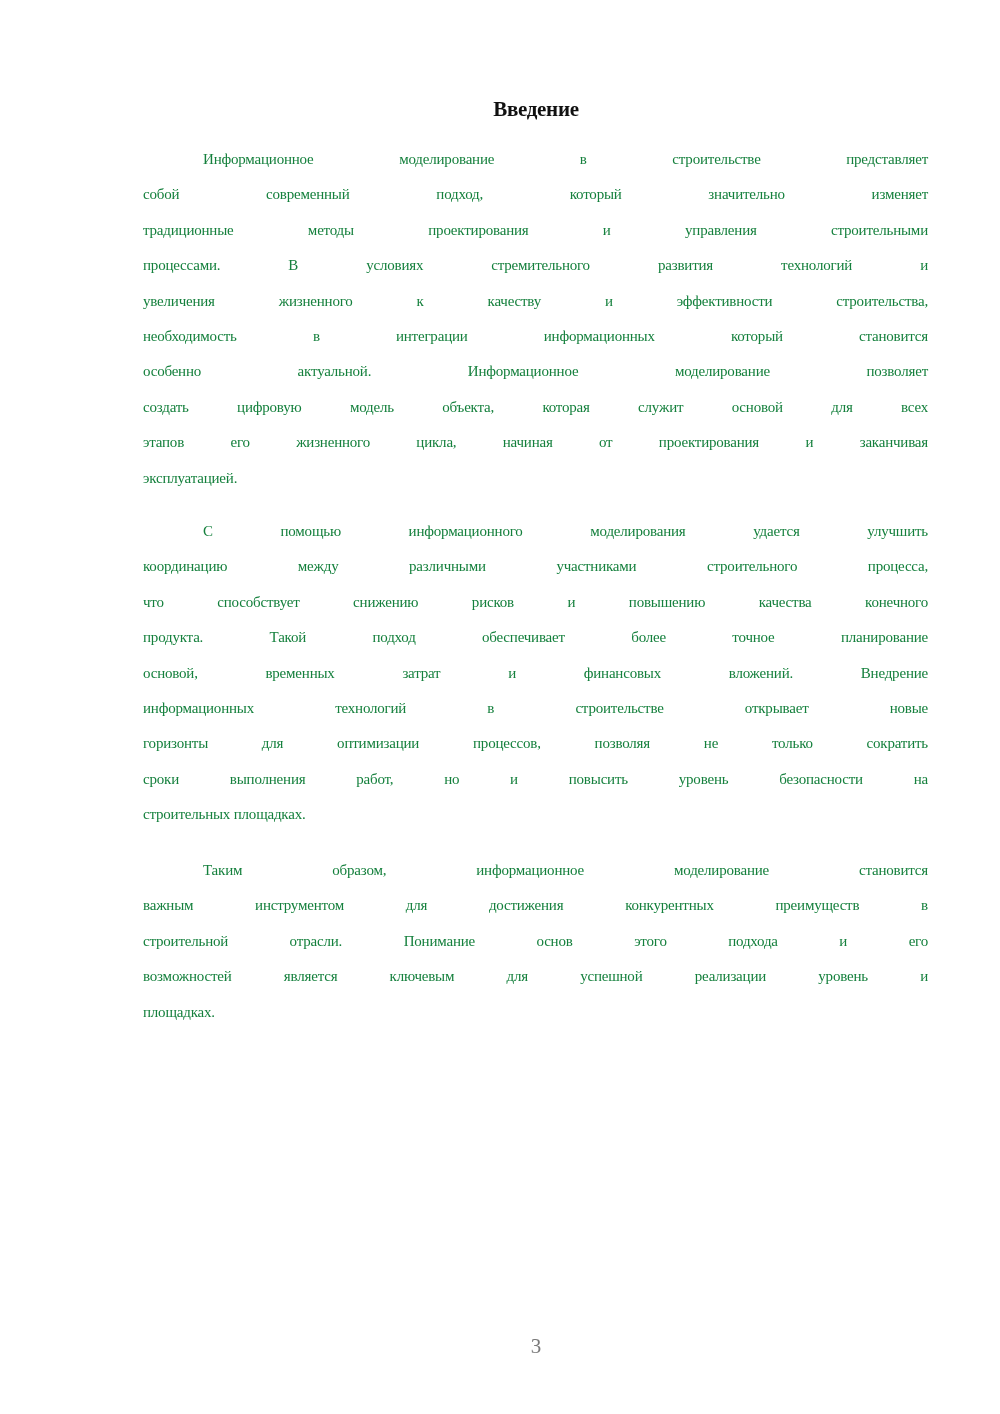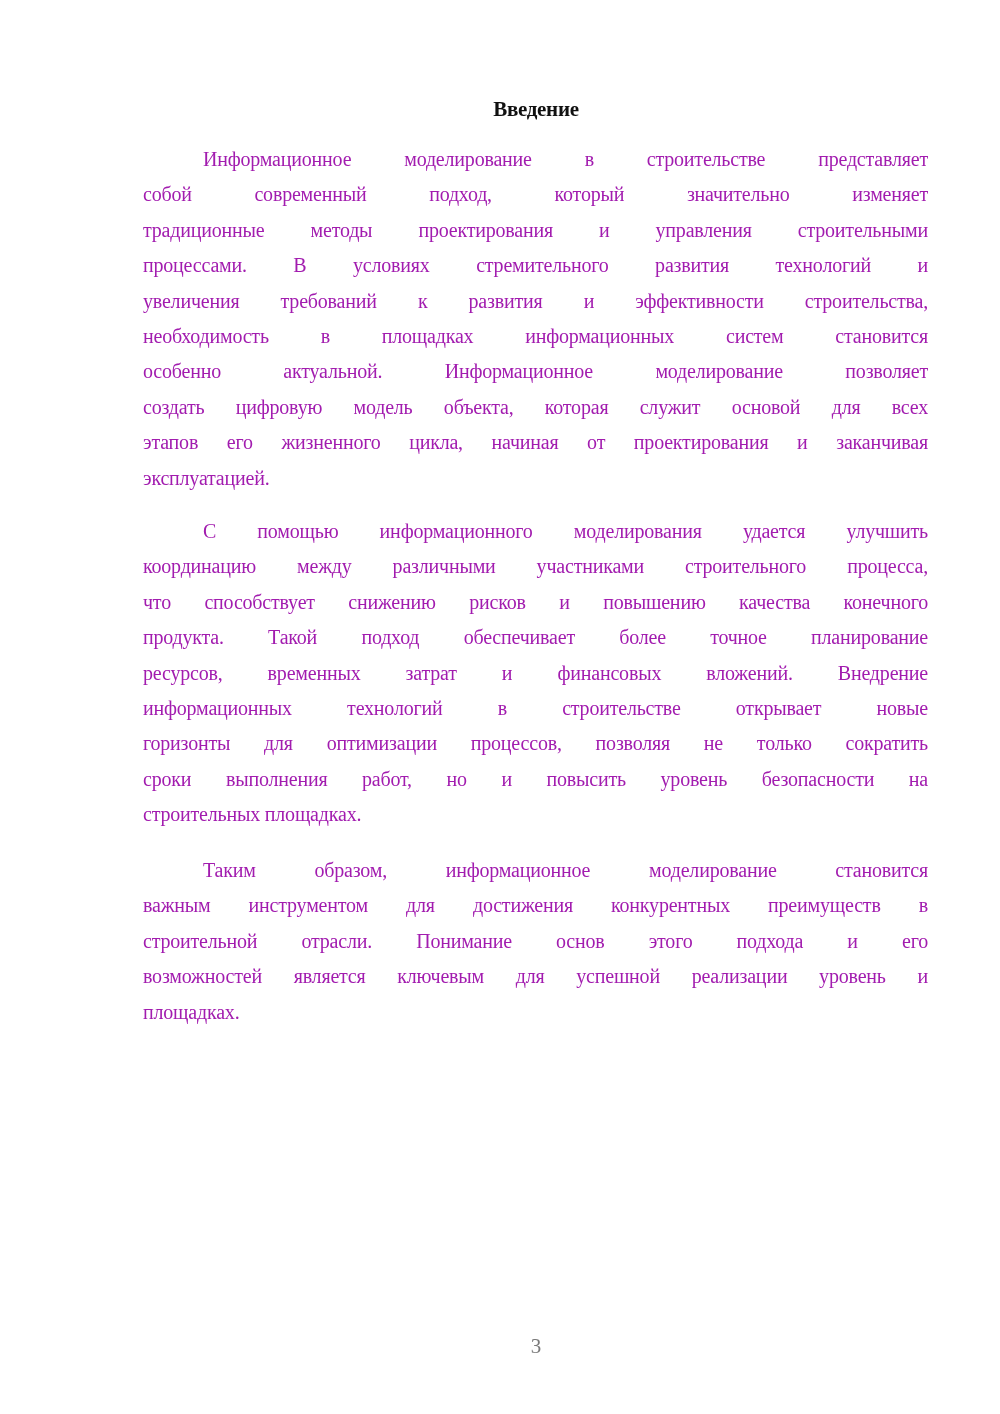--- a/index.html
+++ b/index.html
@@ -7,21 +7,21 @@
     .page { position: absolute; left: 0; top: 0; width: 1000px; height: 1414px; background: #fff; }
     .title {
       position: absolute; top: 97px; left: 0; width: 1072px;
       text-align: center;
       font-family: "Liberation Serif", serif; font-weight: bold;
       font-size: 21px; color: #111; letter-spacing: -0.3px;
     }
     .body-text { position: absolute; left: 143px; width: 785px; }
     .line {
       display: block; height: 35.4px; line-height: 35.4px;
-      font-family: "Liberation Serif", serif; font-size: 20px; color: #a21caf;
+      font-family: "Liberation Serif", serif; font-size: 15px; color: #15803d;
       text-align: justify; text-align-last: justify; white-space: nowrap;
       letter-spacing: -0.2px;
     }
     .line.first { text-indent: 60px; }
     .line.last { text-align-last: left; }
     .page-number {
       position: absolute; top: 1334px; left: 0; width: 1072px; text-align: center;
       font-family: "Liberation Serif", serif; font-size: 21px; color: #7a7a7a;
     }
   </style>
@@ -29,34 +29,34 @@
 <body>
 
 <div class="page">
   <div class="title">Введение</div>
 
   <div class="body-text" style="top:142px;">
     <span class="line first">Информационное моделирование в строительстве представляет</span>
     <span class="line">собой современный подход, который значительно изменяет</span>
     <span class="line">традиционные методы проектирования и управления строительными</span>
     <span class="line">процессами. В условиях стремительного развития технологий и</span>
-    <span class="line">увеличения требований к развития и эффективности строительства,</span>
-    <span class="line">необходимость в площадках информационных систем становится</span>
+    <span class="line">увеличения жизненного к качеству и эффективности строительства,</span>
+    <span class="line">необходимость в интеграции информационных который становится</span>
     <span class="line">особенно актуальной. Информационное моделирование позволяет</span>
     <span class="line">создать цифровую модель объекта, которая служит основой для всех</span>
     <span class="line">этапов его жизненного цикла, начиная от проектирования и заканчивая</span>
     <span class="line last">эксплуатацией.</span>
   </div>
 
   <div class="body-text" style="top:514px;">
     <span class="line first">С помощью информационного моделирования удается улучшить</span>
     <span class="line">координацию между различными участниками строительного процесса,</span>
     <span class="line">что способствует снижению рисков и повышению качества конечного</span>
     <span class="line">продукта. Такой подход обеспечивает более точное планирование</span>
-    <span class="line">ресурсов, временных затрат и финансовых вложений. Внедрение</span>
+    <span class="line">основой, временных затрат и финансовых вложений. Внедрение</span>
     <span class="line">информационных технологий в строительстве открывает новые</span>
     <span class="line">горизонты для оптимизации процессов, позволяя не только сократить</span>
     <span class="line">сроки выполнения работ, но и повысить уровень безопасности на</span>
     <span class="line last">строительных площадках.</span>
   </div>
 
   <div class="body-text" style="top:853px;">
     <span class="line first">Таким образом, информационное моделирование становится</span>
     <span class="line">важным инструментом для достижения конкурентных преимуществ в</span>
     <span class="line">строительной отрасли. Понимание основ этого подхода и его</span>

